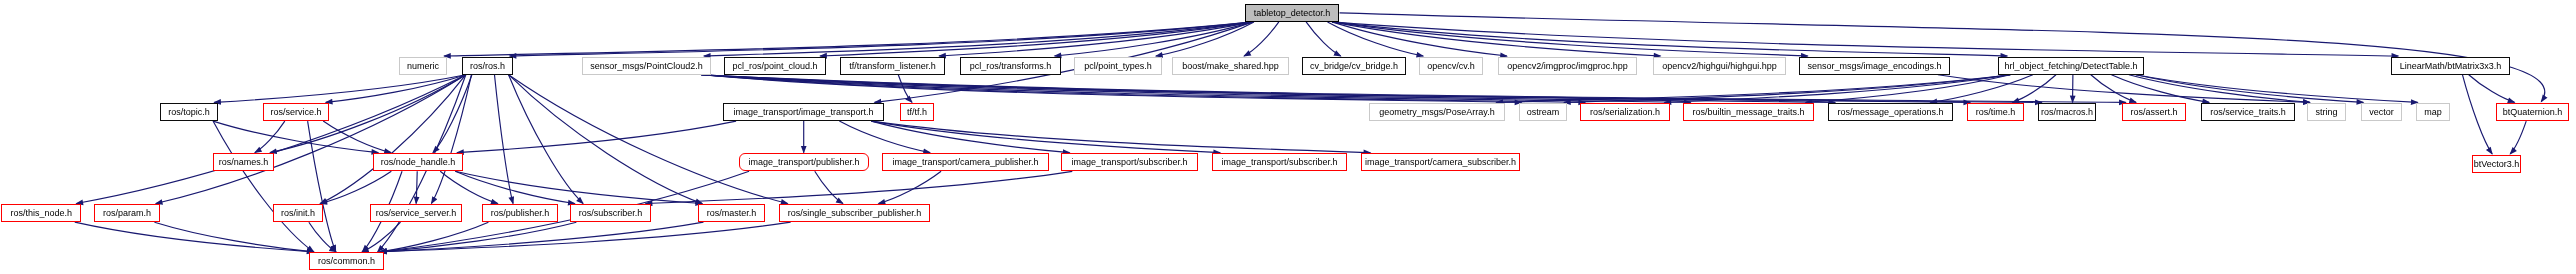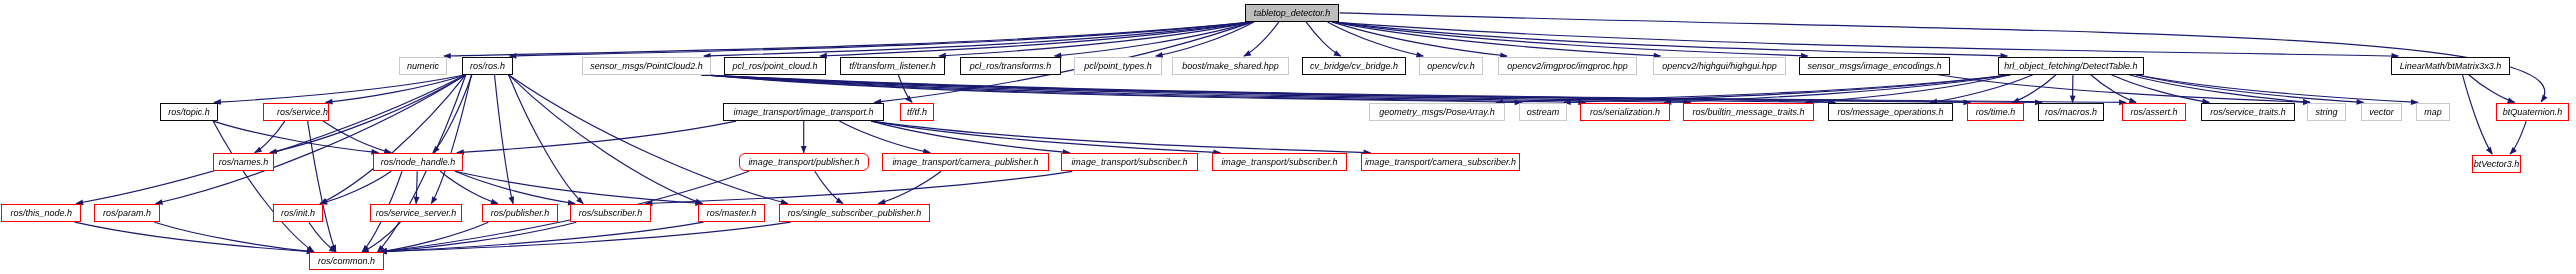--- a/index.html
+++ b/index.html
@@ -10,21 +10,21 @@
         justify-content:center;background:#fff;color:#000;font-size:9px;white-space:nowrap;
         cursor:pointer;}
   .s-black{border:1.3px solid #0c0c0c;}
   .s-red{border:1.3px solid #fe0000;}
   .s-gray{border:1.3px solid #c9c9c9;}
   .s-root{background:#bdbdbd;border:1.3px solid #000;}
 </style>
 </head>
 <body>
 
-<div id="stage" style="width: 2576px; height: 275px; font-style: italic;">
+<div id="stage" style="width: 2576px; height: 275px;">
     <svg id="edges" width="2576" height="275" viewBox="0 0 4000 427">
       <defs>
         <marker id="arrow" markerWidth="14" markerHeight="11" refX="11" refY="5" orient="auto" markerUnits="userSpaceOnUse">
           <path d="M0.5,0.5 L12.5,5 L0.5,9.5 z" fill="#191970"></path>
         </marker>
       </defs>
       <path d="M1945.68,34 C1568.826,72.25999999999999 1041.2304,79.05 689.5,87" fill="none" stroke="#191970" stroke-width="1.8" marker-end="url(#arrow)"></path>
       <path d="M1945.68,34 C1599.354,72.25999999999999 1114.4976000000001,79.05 791.26,87" fill="none" stroke="#191970" stroke-width="1.8" marker-end="url(#arrow)"></path>
       <path d="M1945.68,34 C1689.8580000000002,69.05109999999999 1331.7072,79.05 1092.94,87" fill="none" stroke="#191970" stroke-width="1.8" marker-end="url(#arrow)"></path>
       <path d="M1945.68,34 C1744.0140000000001,66.3433 1461.6816000000001,79.05 1273.46,87" fill="none" stroke="#191970" stroke-width="1.8" marker-end="url(#arrow)"></path>
@@ -152,21 +152,21 @@
     </div>
     <div class="node s-black" style="left: 1998px; top: 57px; width: 146px;">
       <span>hrl_object_fetching/DetectTable.h</span>
     </div>
     <div class="node s-black" style="left: 2391px; top: 57px; width: 119px;">
       <span>LinearMath/btMatrix3x3.h</span>
     </div>
     <div class="node s-black" style="left: 160px; top: 103px; width: 58px;">
       <span>ros/topic.h</span>
     </div>
-    <div class="node s-red" style="left: 263px; top: 103px; width: 66px; justify-content: flex-end;">
+    <div class="node s-red" style="left: 263px; top: 103px; width: 66px;">
       <span>ros/service.h</span>
     </div>
     <div class="node s-black" style="left: 723px; top: 103px; width: 161px;">
       <span>image_transport/image_transport.h</span>
     </div>
     <div class="node s-red" style="left: 900px; top: 103px; width: 34px;">
       <span>tf/tf.h</span>
     </div>
     <div class="node s-gray" style="left: 1369px; top: 103px; width: 136px;">
       <span>geometry_msgs/PoseArray.h</span>
@@ -179,21 +179,21 @@
     </div>
     <div class="node s-red" style="left: 1683px; top: 103px; width: 131px;">
       <span>ros/builtin_message_traits.h</span>
     </div>
     <div class="node s-black" style="left: 1828px; top: 103px; width: 125px;">
       <span>ros/message_operations.h</span>
     </div>
     <div class="node s-red" style="left: 1967px; top: 103px; width: 57px;">
       <span>ros/time.h</span>
     </div>
-    <div class="node s-black" style="left: 2038px; top: 103px; width: 66px;">
+    <div class="node s-black" style="left: 2038px; top: 103px; width: 58px;">
       <span>ros/macros.h</span>
     </div>
     <div class="node s-red" style="left: 2122px; top: 103px; width: 64px;">
       <span>ros/assert.h</span>
     </div>
     <div class="node s-black" style="left: 2201px; top: 103px; width: 94px;">
       <span>ros/service_traits.h</span>
     </div>
     <div class="node s-gray" style="left: 2307px; top: 103px; width: 39px;">
       <span>string</span>

